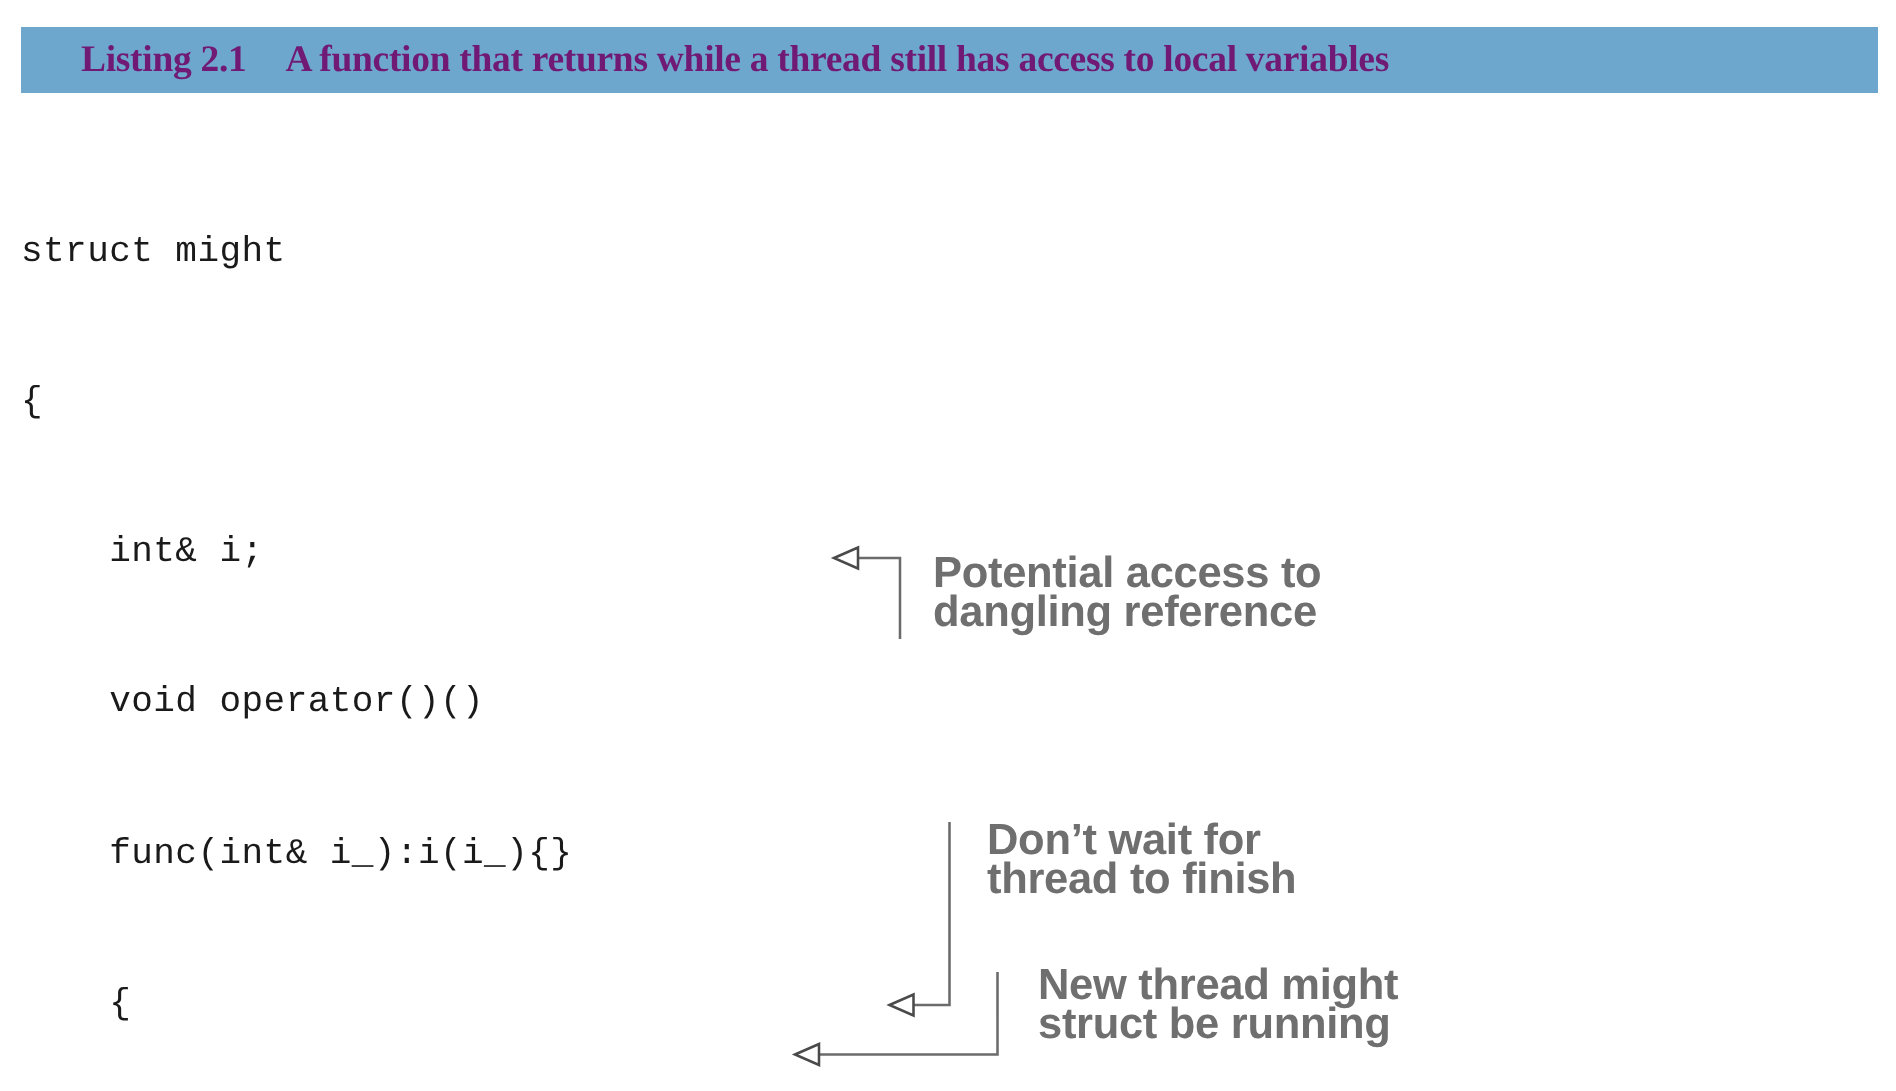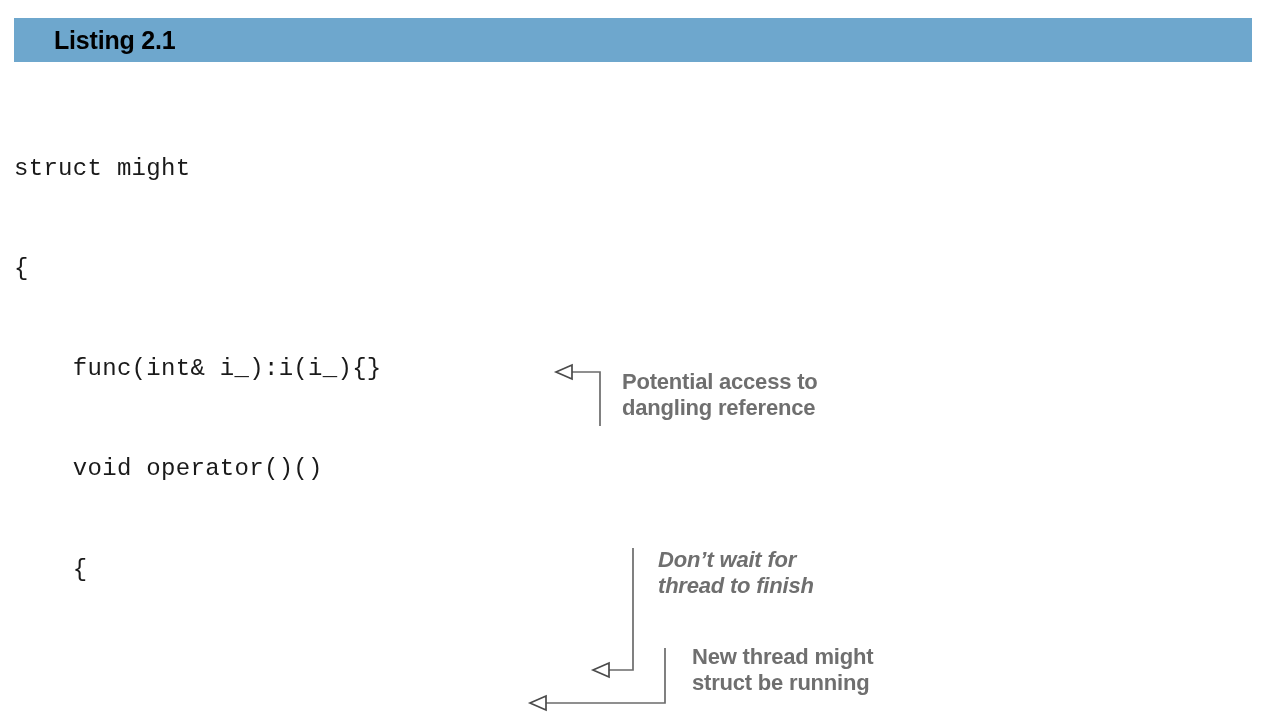--- a/index.html
+++ b/index.html
@@ -28,22 +28,22 @@
     display: flex;
     align-items: center;
   }
   #caption-inner {
     display: flex;
     align-items: baseline;
     padding-left: 40px;
     white-space: nowrap;
   }
   .cap-text {
-    color: #000000;
-    font-family: Liberation Sans, sans-serif;
+    color: #701a75;
+    font-family: Liberation Serif, serif;
     font-weight: bold;
     font-size: 25px;
     letter-spacing: -0.2px;
   }
   #caption-label { margin-right: 26px; }
 
   
   #code-block {
     position: absolute;
     left: 14px;
@@ -56,28 +56,28 @@
     white-space: pre;
     letter-spacing: 0.3px;
   }
   .code-line { height: 33.4px; }
 
   
   .annotation {
     position: absolute;
     font-family: "Liberation Sans", sans-serif;
     font-weight: bold;
-    font-size: 22px;
+    font-size: 29px;
     line-height: 26px;
     color: #6f6f6f;
     white-space: pre-line;
     letter-spacing: -0.2px;
   }
   #annotation-1 { left: 622px; top: 369px; }
-  #annotation-2 { left: 658px; top: 547px; font-style: italic; }
+  #annotation-2 { left: 658px; top: 547px; }
   #annotation-3 { left: 692px; top: 644px; }
 
   
   #leaders {
     position: absolute;
     left: 0;
     top: 0;
     width: 1264px;
     height: 727px;
     pointer-events: none;
@@ -93,28 +93,30 @@
     stroke-width: 1.7px;
     stroke-linejoin: miter;
   }
 </style>
 </head>
 <body>
 
 <div id="caption-bar">
   <div id="caption-inner">
     <span id="caption-label" class="cap-text">Listing 2.1</span>
+    <span id="caption-title" class="cap-text">A function that returns while a thread still has access to local variables</span>
   </div>
 </div>
 
 <div id="code-block">
   <div class="code-line">struct might</div>
   <div class="code-line">{</div>
+  <div class="code-line">    int&amp; i;</div>
+  <div class="code-line">    void operator()()</div>
   <div class="code-line">    func(int&amp; i_):i(i_){}</div>
-  <div class="code-line">    void operator()()</div>
   <div class="code-line">    {</div>
   
   
   
   
   
   
   
   
   

